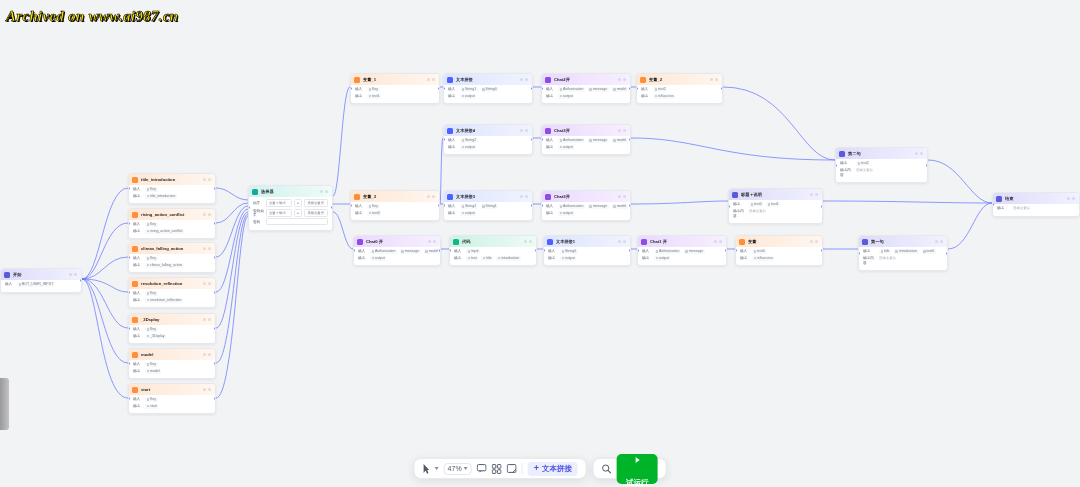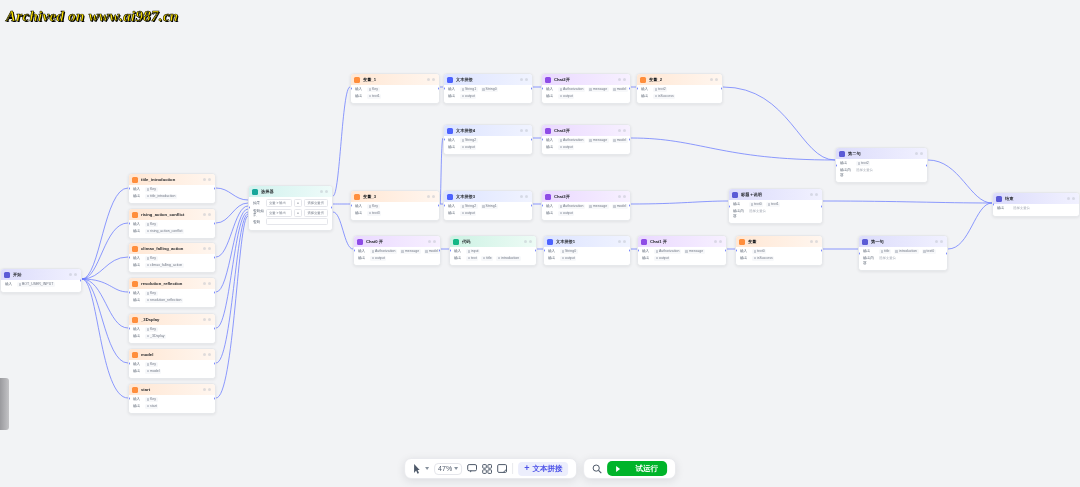--- a/index.html
+++ b/index.html
@@ -134,21 +134,21 @@
            border-right:2.5px solid transparent;border-top:3px solid #86909c; }
   .tb-sep { width:1px; height:11px; background:#e9eaee; }
   .tb-add {
     display:flex; align-items:center; gap:3px;
     background:#eceefc; color:#4d53e8; border-radius:4px;
     font-size:7.5px; font-weight:600; padding:2px 6px; height:14px; cursor:pointer;
   }
   .tb-run {
     display:flex; align-items:center; gap:15px;
     background:#00b42a; color:#fff; border-radius:5px;
-    font-size:7.5px; font-weight:600; padding:3px 9px; height:15px; cursor:pointer;
+    font-size:7.5px; font-weight:600; padding:3px 9px; height:30px; cursor:pointer;flex-direction:column;
   }
   .tri { width:0;height:0;border-top:3px solid transparent;
          border-bottom:3px solid transparent;border-left:4.5px solid #fff; }
   .plus { font-size:9px; line-height:9px; }
 </style>
 </head>
 <body>
 
 <div id="canvas">
   <svg id="edges">

